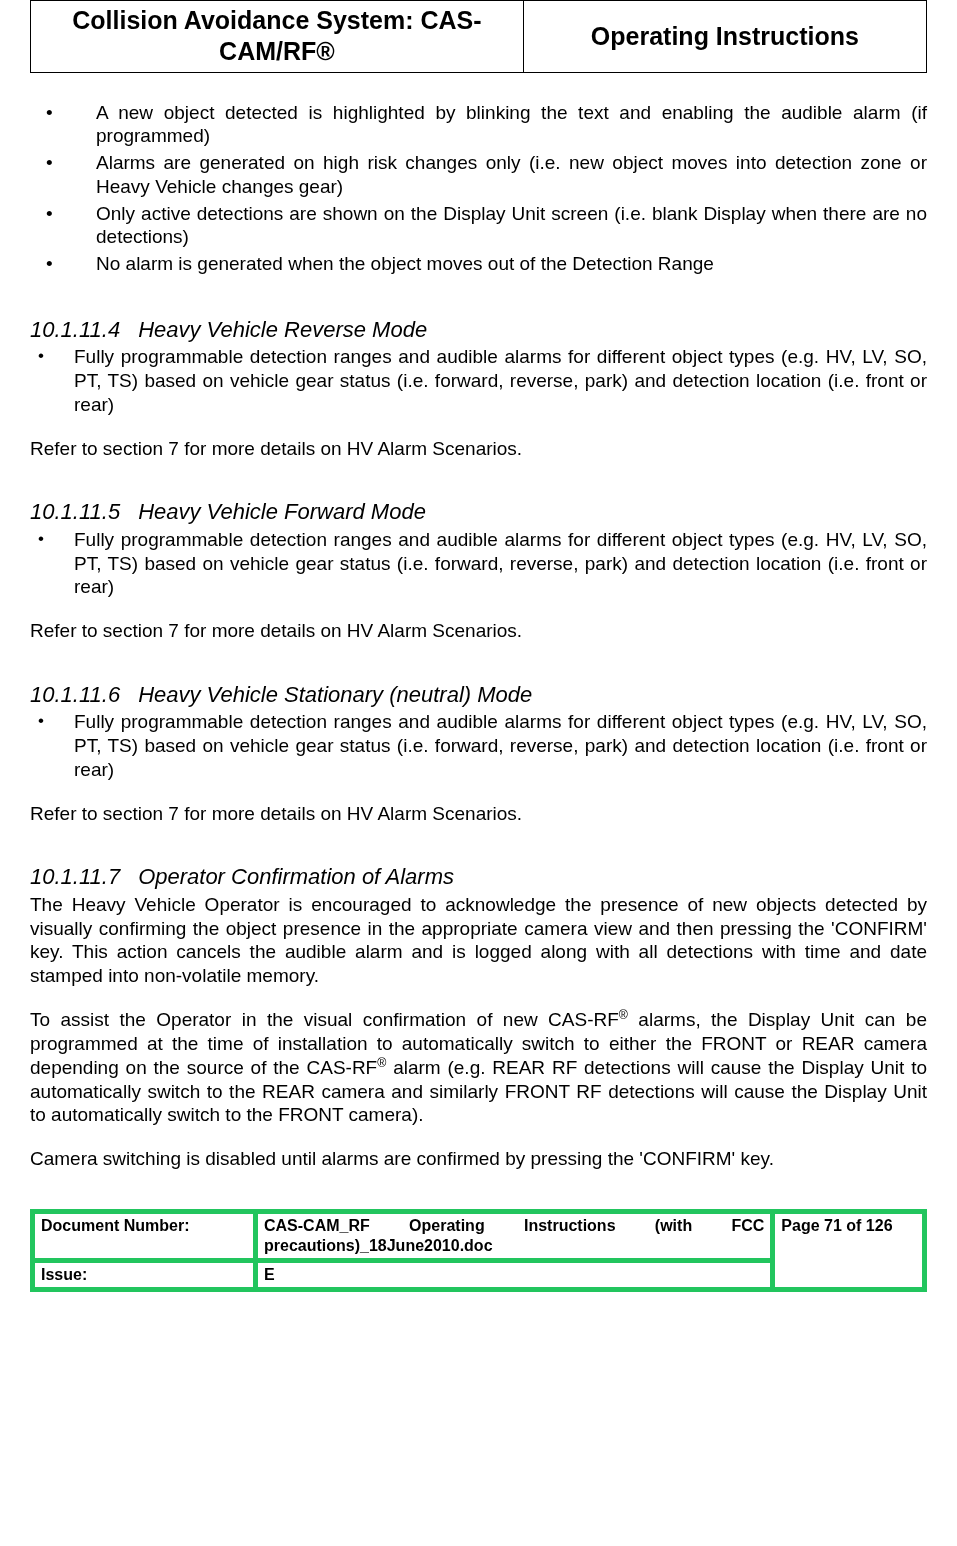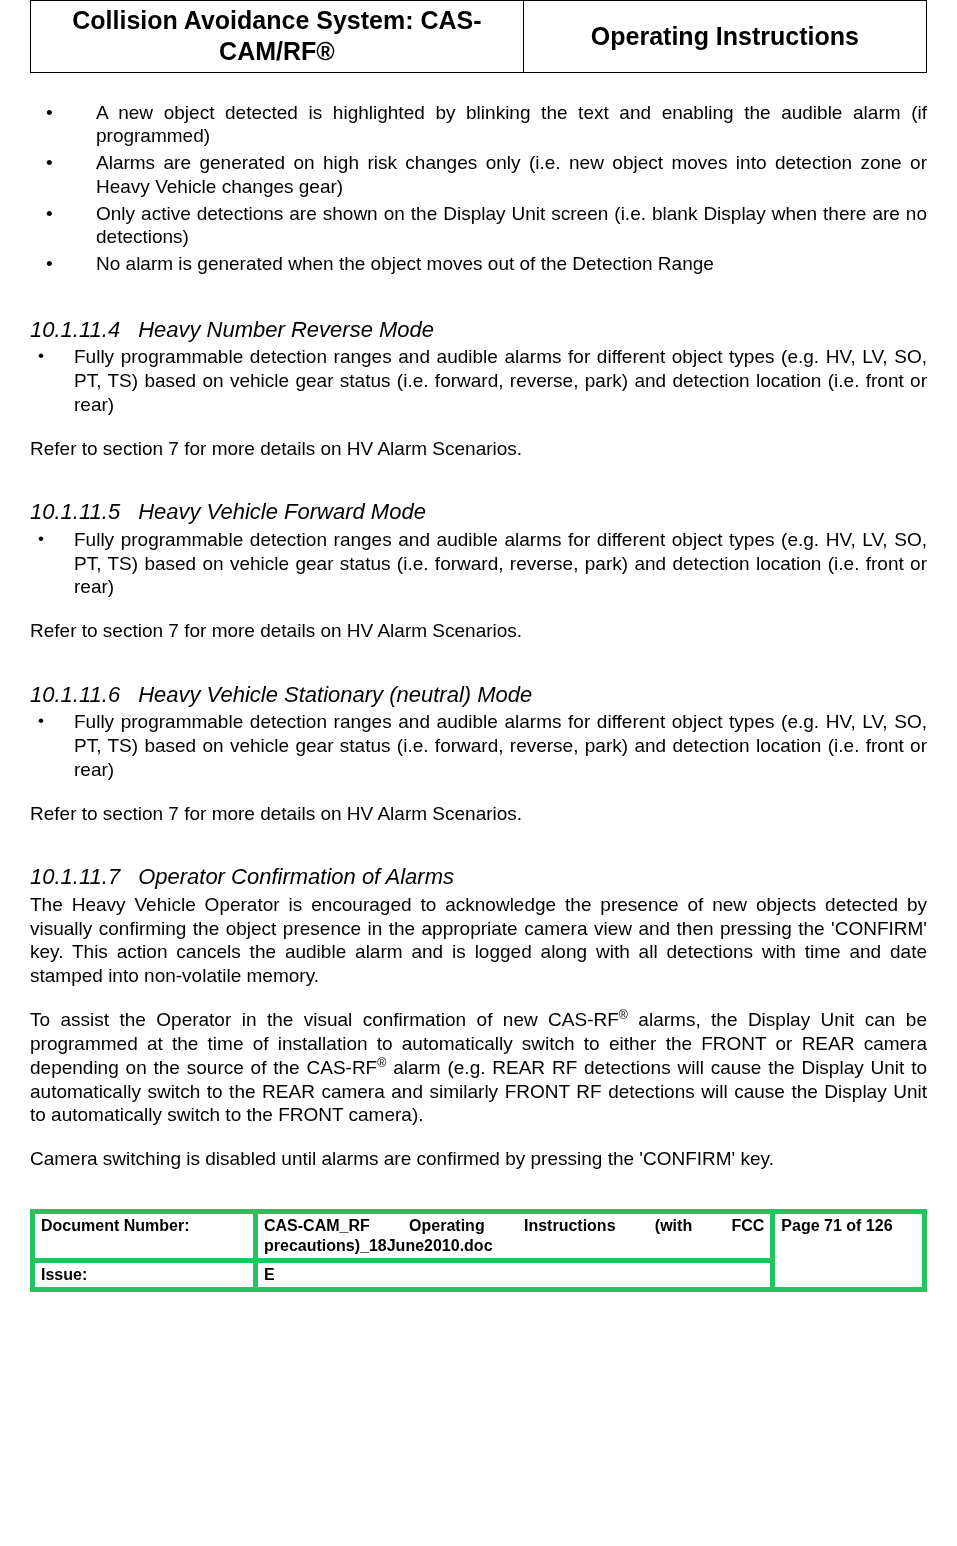--- a/index.html
+++ b/index.html
@@ -134,21 +134,21 @@
 
 <ul class="top-list">
   <li>A new object detected is highlighted by blinking the text and enabling the audible alarm (if programmed)</li>
   <li>Alarms are generated on high risk changes only (i.e. new object moves into detection zone or Heavy Vehicle changes gear)</li>
   <li>Only active detections are shown on the Display Unit screen (i.e. blank Display when there are no detections)</li>
   <li>No alarm is generated when the object moves out of the Detection Range</li>
 </ul>
 
 <div class="section">
   <div class="section-heading">
-    <span class="num">10.1.11.4</span><span>Heavy Number Reverse Mode</span>
+    <span class="num">10.1.11.4</span><span>Heavy Vehicle Reverse Mode</span>
   </div>
   <ul class="sub-list">
     <li>Fully programmable detection ranges and audible alarms for different object types (e.g. HV, LV, SO, PT, TS) based on vehicle gear status (i.e. forward, reverse, park) and detection location (i.e. front or rear)</li>
   </ul>
   <p class="refer">Refer to section 7 for more details on HV Alarm Scenarios.</p>
 </div>
 
 <div class="section">
   <div class="section-heading">
     <span class="num">10.1.11.5</span><span>Heavy Vehicle Forward Mode</span>

